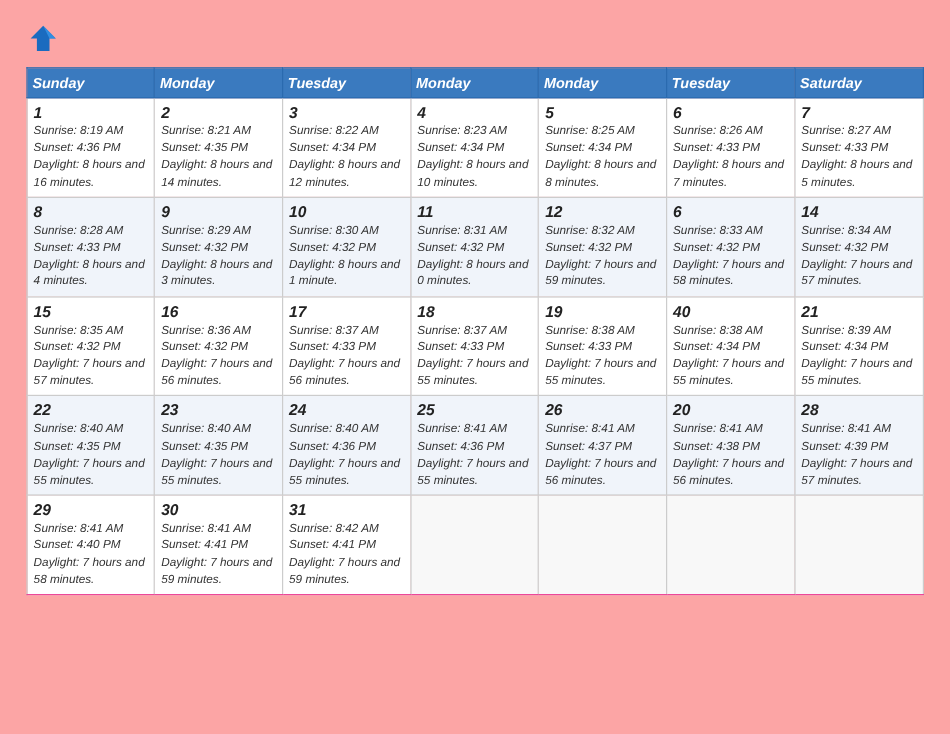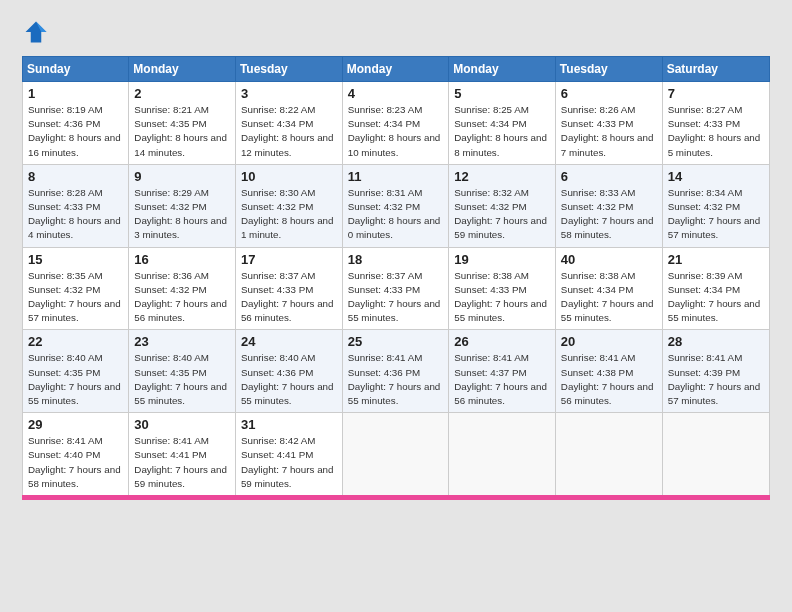--- a/index.html
+++ b/index.html
@@ -7,21 +7,22 @@
       font-family: Arial, sans-serif;
       background: #fff;
       width: 792px;
       height: 612px;
       overflow: hidden;
     }
     .page {
       width: 792px;
       height: 612px;
       padding: 18px 22px 12px 22px;
-      background: #e5e5e5;
+      background: #fca5a5;
+      font-style: italic;
     }
     .header {
       display: flex;
       justify-content: space-between;
       align-items: flex-start;
       margin-bottom: 10px;
     }
     .logo {
       display: flex;
       align-items: center;
@@ -88,21 +89,21 @@
     }
     .day-info {
       font-size: 9.8px;
       color: #333;
       line-height: 1.45;
     }
     .empty-cell {
       background: #f8f8f8 !important;
     }
     .last-row td {
-      border-bottom: 5px solid #ec4899;
+      border-bottom: 1px solid #ec4899;
     }
   </style>
 </head>
 <body>
 
 <div class="page">
   <div class="header">
     <div class="logo">
       <svg class="logo-icon" viewBox="0 0 32 32">
         <polygon points="16,4 28,16 22,16 22,28 10,28 10,16 4,16" fill="#1a6bbf"></polygon>

